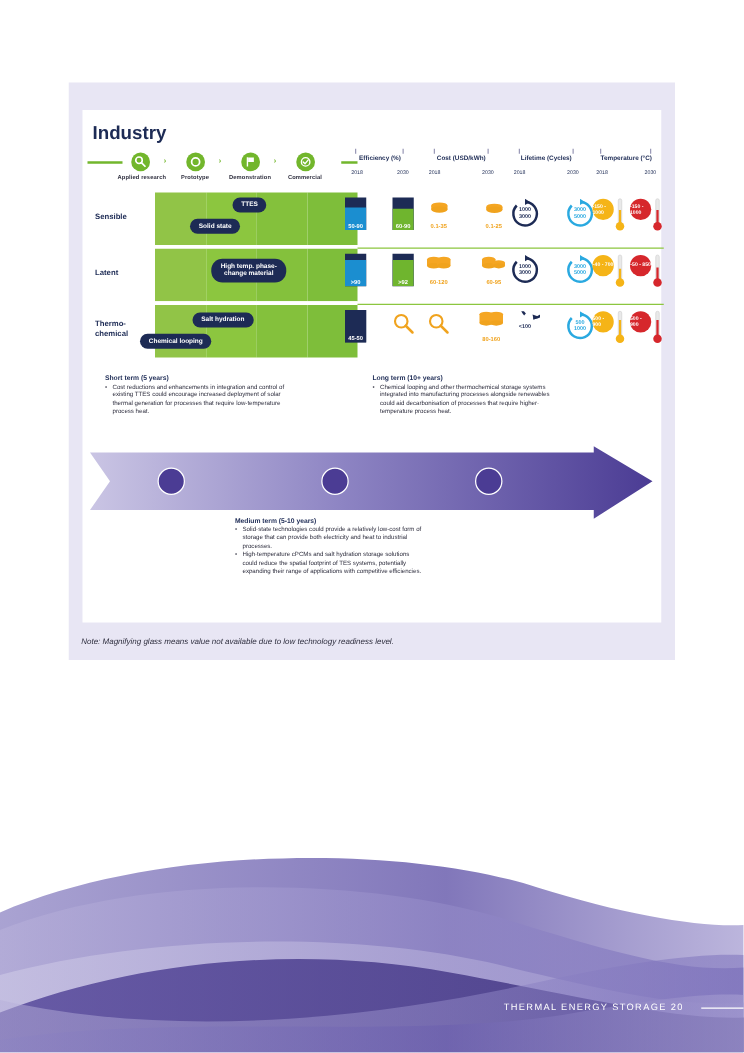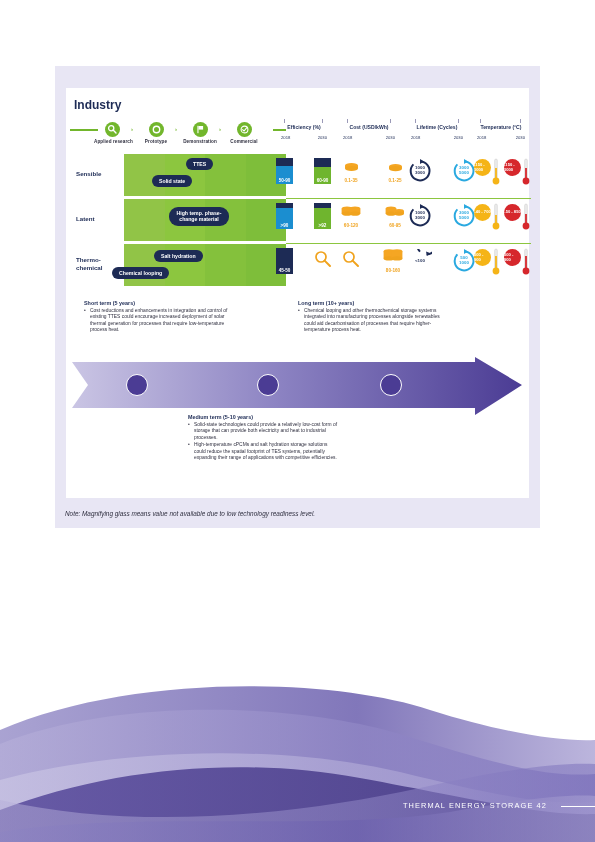--- a/index.html
+++ b/index.html
@@ -38,21 +38,21 @@
   
   #figure-card {
     position: absolute;
     left: 66px; top: 88px;
     width: 463px; height: 410px;
     background: #ffffff;
   }
   #industry-title {
     position: absolute;
     left: 8px; top: 10px;
-    font-size: 12px;
+    font-size: 15px;
     font-weight: bold;
     color: #1d2b55;
   }
 
   
   #trl-strip {
     position: absolute;
     left: 2px; top: 32px;
     width: 218px; height: 30px;
   }
@@ -624,14 +624,14 @@
     </linearGradient>
   </defs>
   <path d="M0 48 C130 -8 330 -5 430 28 C500 50 560 60 595 58 L595 160 L0 160 Z" fill="url(#w1)"></path>
   <path d="M0 62 C120 14 300 22 400 52 C490 80 545 96 595 92 L595 160 L0 160 Z" fill="url(#w2)" opacity="0.75"></path>
   <path d="M0 98 C120 66 280 62 400 90 C490 112 545 124 595 120 L595 160 L0 160 Z" fill="url(#w4)" opacity="0.8"></path>
   <path d="M0 128 C110 86 240 74 360 96 C470 116 540 134 595 132 L595 160 L0 160 Z" fill="url(#w3)" opacity="0.85"></path>
   <path d="M0 118 C140 150 300 132 420 106 C500 88 560 80 595 82 L595 160 L0 160 Z" fill="url(#w2)" opacity="0.6"></path>
   <path d="M0 150 C140 128 320 150 450 130 C520 118 565 112 595 114 L595 160 L0 160 Z" fill="url(#w1)" opacity="0.7"></path>
 </svg>
 
-<div id="footer-text">THERMAL ENERGY STORAGE   42</div>
+<div id="footer-text">THERMAL ENERGY STORAGE   20</div>
 <div id="footer-rule"></div>
 
 </body></html>

